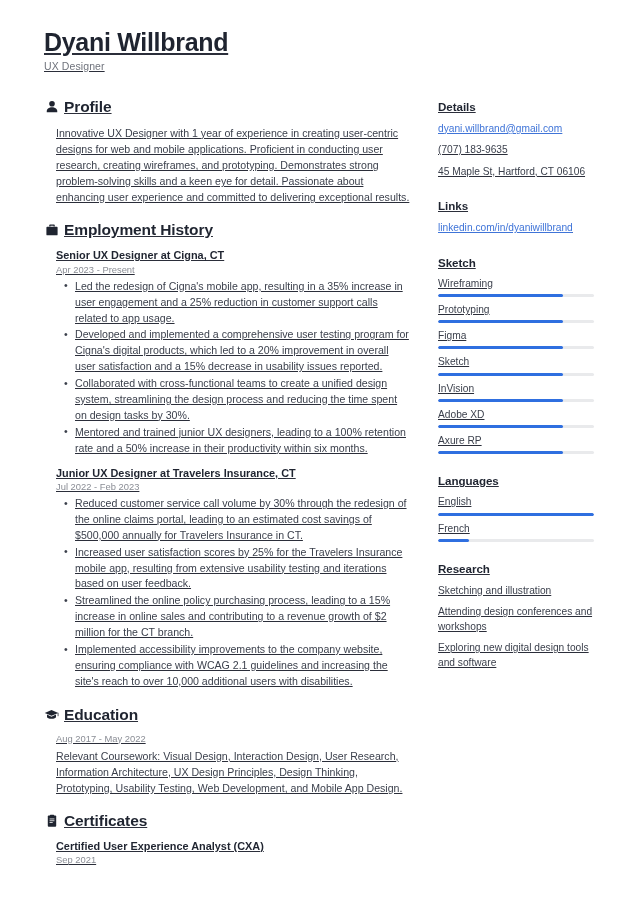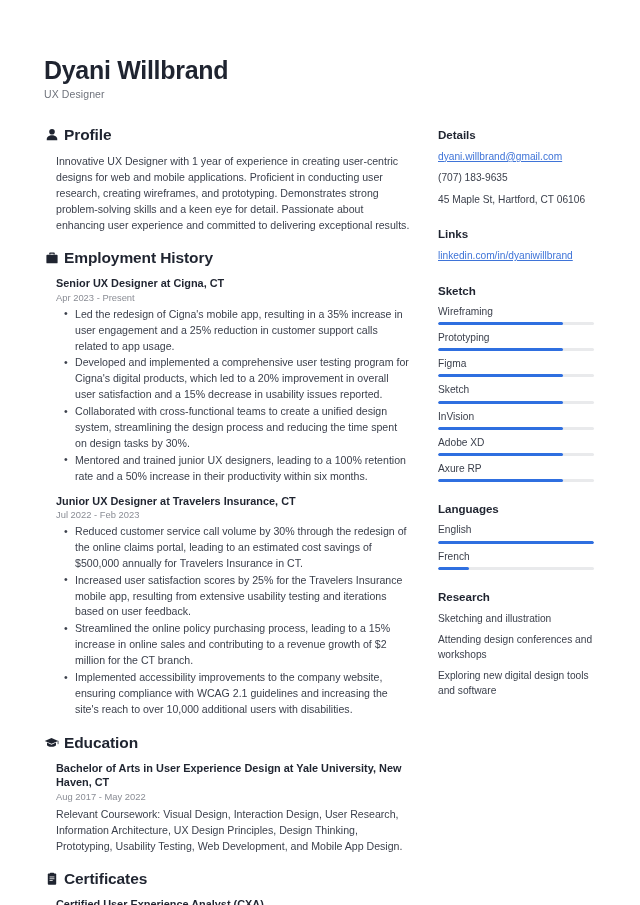--- a/index.html
+++ b/index.html
@@ -13,21 +13,22 @@
     font-family: "Liberation Sans", sans-serif;
     color: #2b2e3a;
     -webkit-font-smoothing: antialiased;
     overflow: hidden;
   }
   .page {
     position: relative;
     width: 584px;
     height: 905px;
     box-sizing: border-box;
-    padding: 56px 46px 0 44px;
+    padding: 28px 46px 0 44px;
+    text-decoration: underline;
   }
 
   
   .header {
     margin-bottom: 26px;
   }
   .name {
     font-size: 25px;
     font-weight: bold;
     letter-spacing: -0.3px;
@@ -265,21 +266,20 @@
             <svg width="15" height="15" viewBox="0 0 16 16" fill="currentColor" aria-hidden="true">
               <path d="M8 3.2 0.8 6.3 8 9.4l7.2-3.1L8 3.2z"></path>
               <path d="M3.2 8.1v2.6c0 1 2.1 1.9 4.8 1.9s4.8-.9 4.8-1.9V8.1L8 10.3 3.2 8.1z"></path>
               <rect x="14.6" y="6.2" width="0.8" height="3.6"></rect>
             </svg>
           </span>
           <span class="section-title">Education</span>
         </div>
         <div class="section-body">
           <div class="entry">
-            <p class="entry-title">Bachelor of Arts in User Experience Design at Yale University, New Haven, CT</p>
             <p class="entry-date">Aug 2017 - May 2022</p>
             <p class="entry-desc">Relevant Coursework: Visual Design, Interaction Design, User Research, Information Architecture, UX Design Principles, Design Thinking, Prototyping, Usability Testing, Web Development, and Mobile App Design.</p>
           </div>
         </div>
       </div>
 
       <div class="section">
         <div class="section-head">
           <span class="section-icon">
             <svg width="14" height="14" viewBox="0 0 16 16" fill="currentColor" aria-hidden="true">

